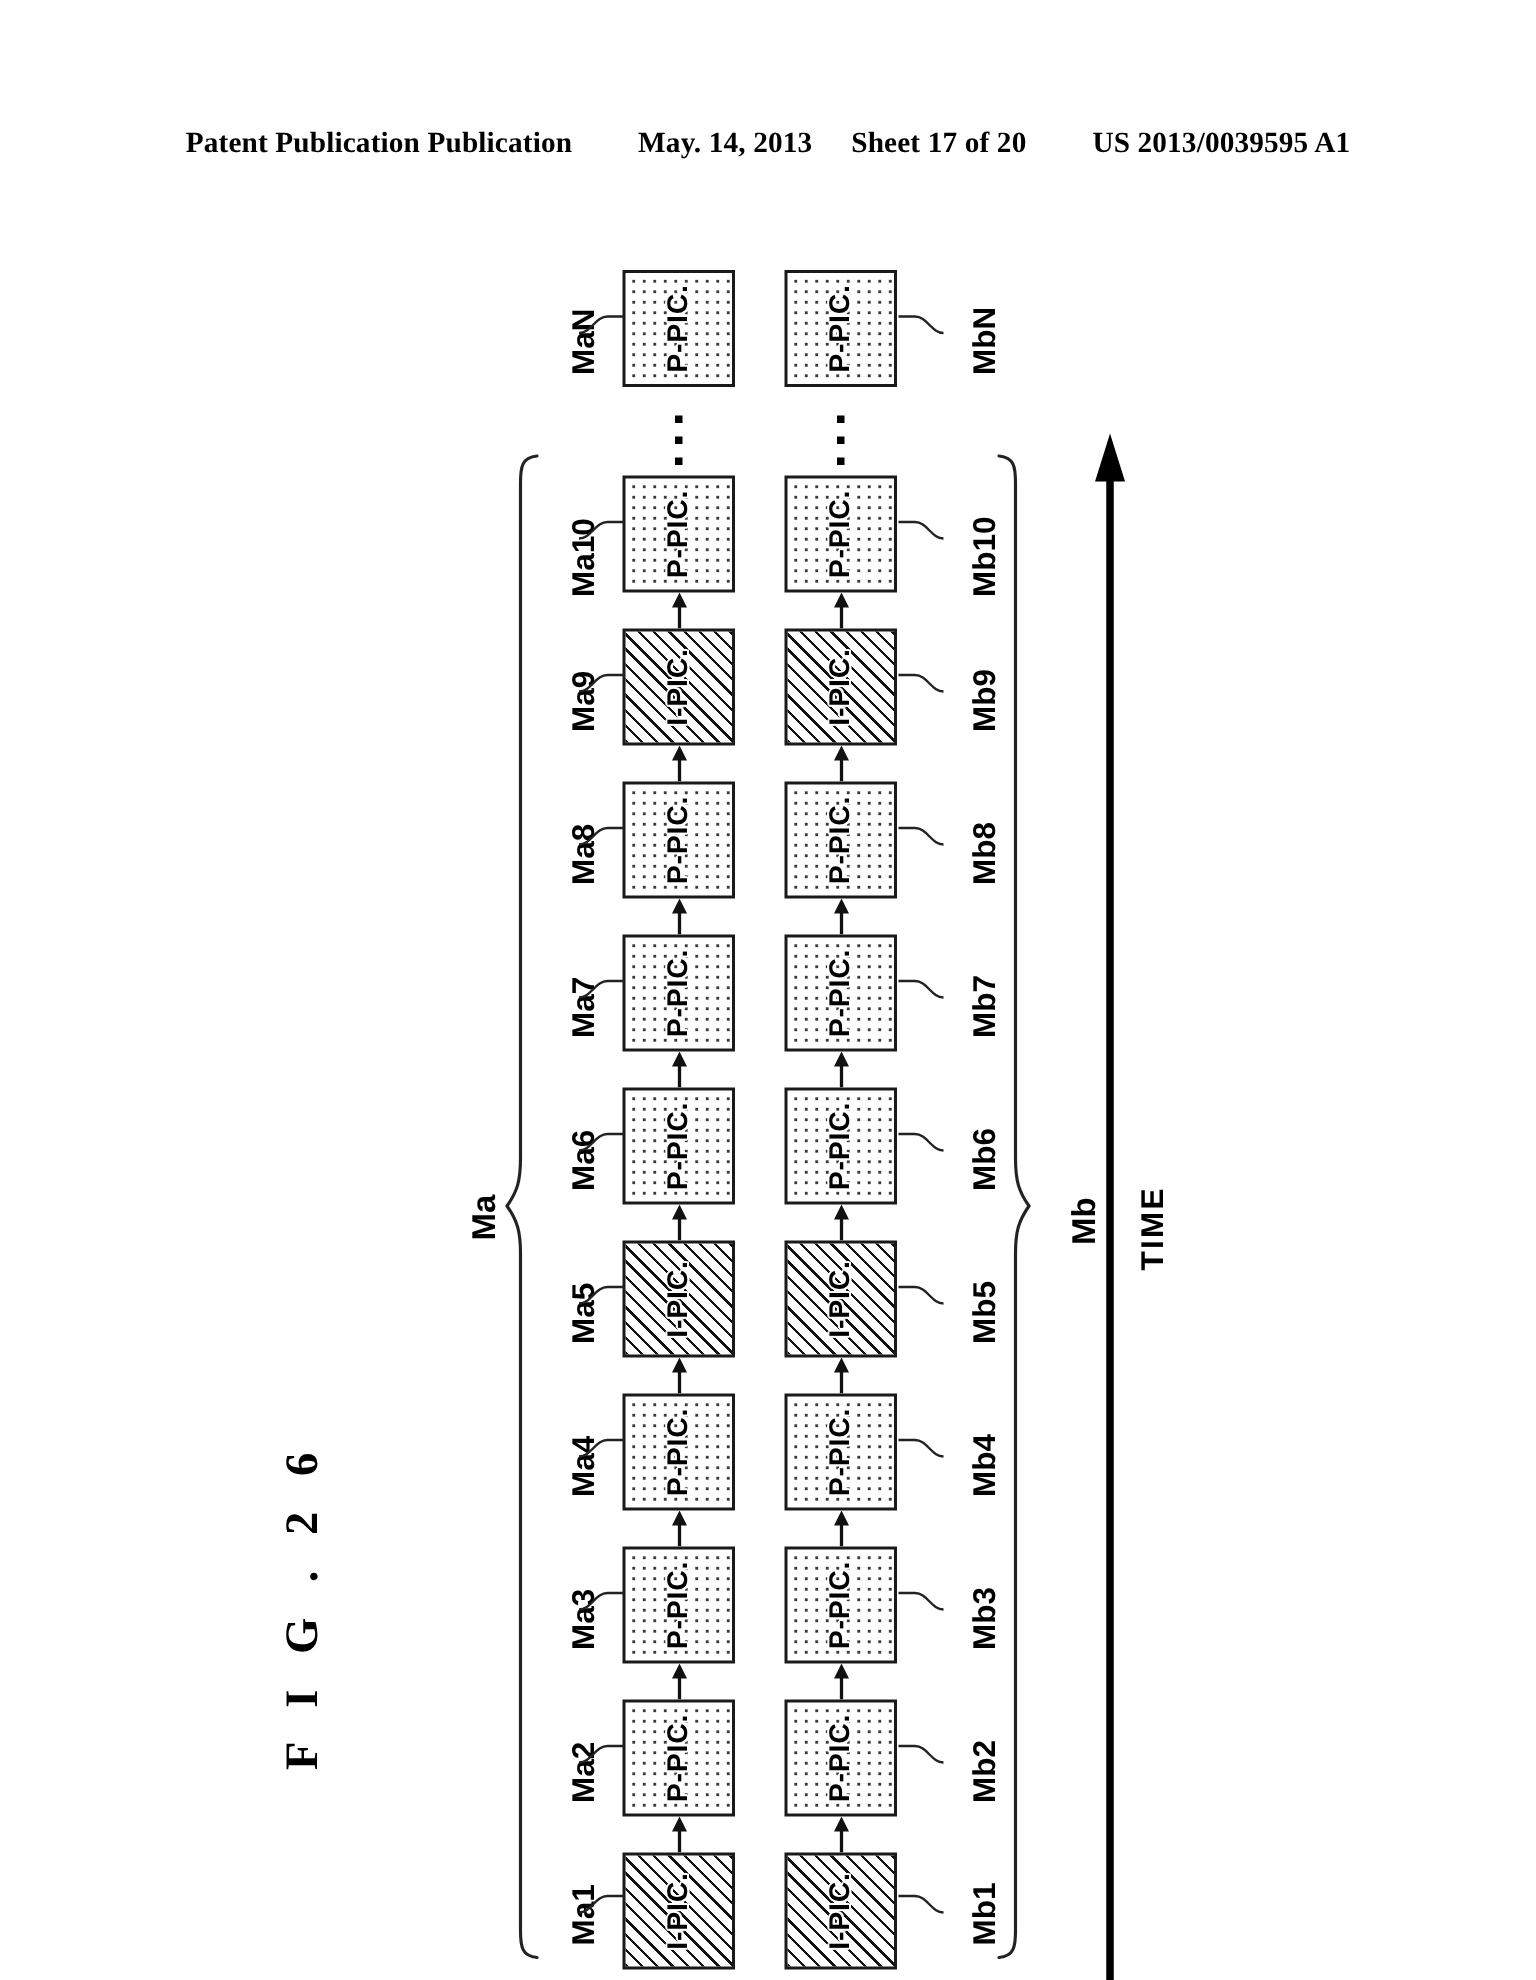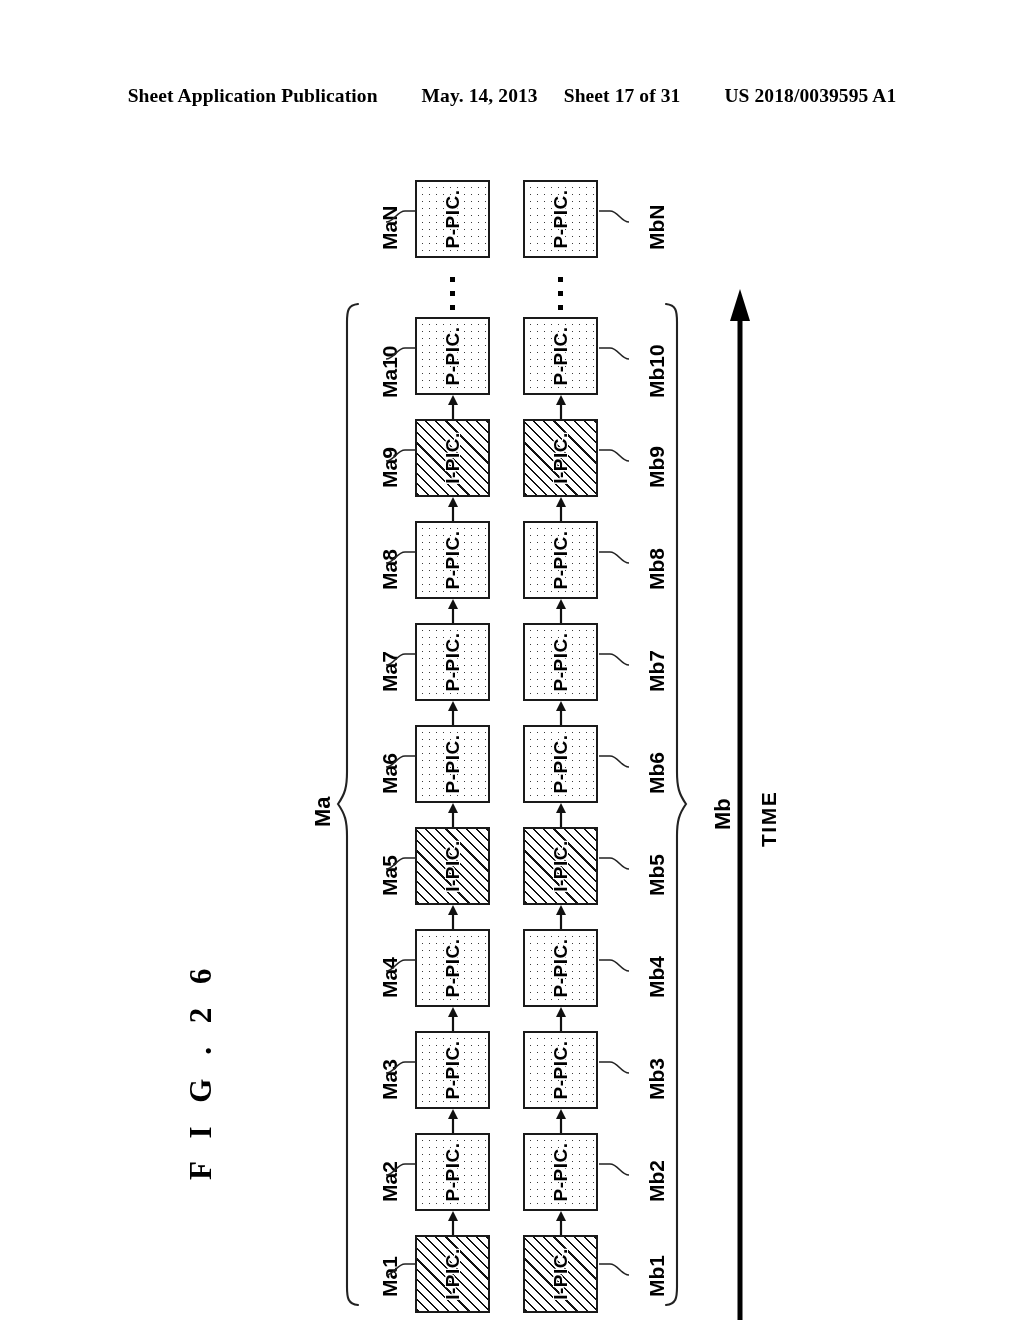--- a/index.html
+++ b/index.html
@@ -150,27 +150,27 @@
     color:#000;
     white-space:nowrap;
     transform-origin:0 0;
     transform:rotate(-90deg);
   }
 </style>
 </head>
 <body>
 
 <div id="pub-header">
-  <span>Sheet Application Publication</span>
+  <span>Patent Publication Publication</span>
   <span class="hdr-gap-a"></span>
   <span>May. 14, 2013</span>
   <span class="hdr-gap-b"></span>
-  <span>Sheet 17 of 31</span>
+  <span>Sheet 17 of 20</span>
   <span class="hdr-gap-c"></span>
-  <span>US 2018/0039595 A1</span>
+  <span>US 2013/0039595 A1</span>
 </div>
 
 <div id="fig-caption2">F I G . 2 6</div>
 
 <div id="diagram" style="transform: translateY(122px);">
 
   <div class="brace" style="left:336px;top:180px;">
     <svg width="26" height="1005" viewBox="0 0 26 1005">
       <path d="M22,2 C12,3 11,9 11,20 L11,470 C11,485 9,492 2,502
                C9,512 11,519 11,534 L11,985 C11,996 12,1002 22,1003" fill="none" stroke="#222" stroke-width="2.1" stroke-linecap="round"></path>

